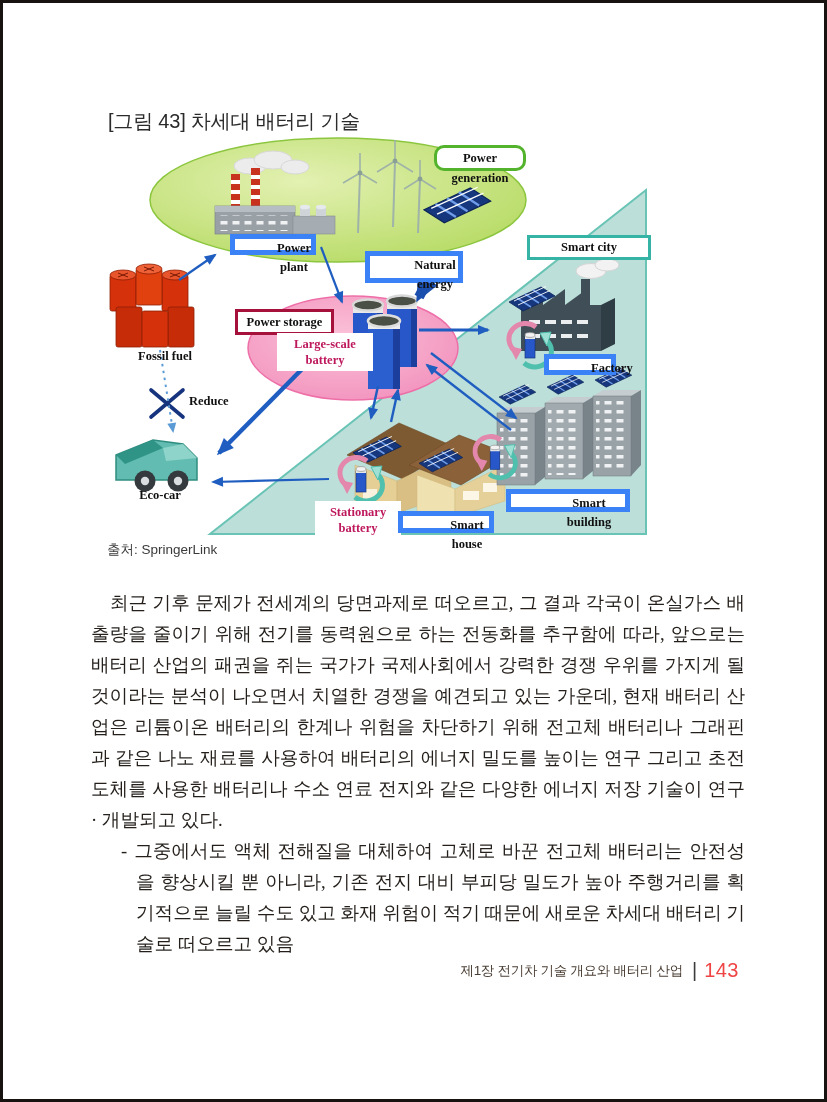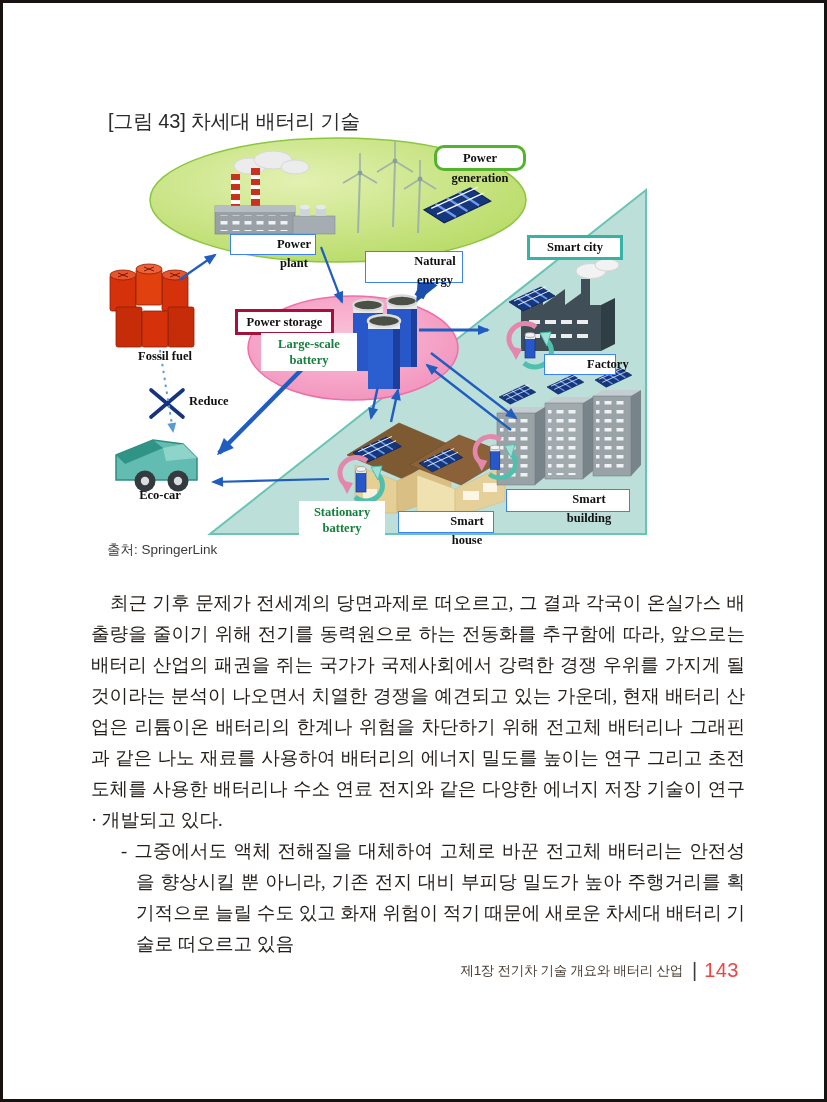--- a/index.html
+++ b/index.html
@@ -9,25 +9,25 @@
     font-family:"Liberation Sans","DejaVu Sans",sans-serif;color:#222;
   }
   .caption{position:absolute;left:105px;top:105px;font-size:20px;letter-spacing:-0.2px;color:#2b2b2b;}
   .diagram{position:absolute;left:0;top:0;width:827px;height:560px;}
   .dlabel{
     position:absolute;box-sizing:border-box;text-align:center;
     font-family:"Liberation Serif","DejaVu Serif",serif;font-weight:bold;
     font-size:12.5px;line-height:19px;color:#101010;background:#fff;
   }
   .dlabel.bare{background:transparent;}
-  .dlabel.red{color:#15803d;line-height:16px;padding-top:3px;}
+  .dlabel.red{color:#be185d;line-height:16px;padding-top:3px;margin-left:16px;}
   .box-green{border:3px solid #54b32c;line-height:20px;}
   .box-teal{border:3px solid #35b3a5;line-height:19px;}
   .box-crimson{border:3px solid #a6113c;line-height:20px;}
-  .white-edge{border:1px solid #3b82f6;padding-left:42px;}
+  .white-edge{border:5px solid #3b82f6;padding-left:42px;}
   .source{position:absolute;left:104px;top:538px;font-size:13.5px;color:#3a3a3a;}
   .body-text{
     position:absolute;left:88px;top:584px;width:654px;
     font-family:"Liberation Serif","DejaVu Serif",serif;
     font-size:18.6px;line-height:31px;color:#241f1b;text-align:justify;
   }
   .para{text-indent:19px;margin:0;}
   .bullet{margin:0 0 0 30px;padding-left:15px;text-indent:-15px;}
   .bullet-marker{padding-right:7px;}
   .footer{position:absolute;right:85px;top:956px;white-space:nowrap;}
@@ -257,21 +257,21 @@
         <line x1="308" y1="357" x2="216" y2="450" stroke="#1f5ec0" stroke-width="4.5" marker-end="url(#ahMed)"></line>
         <line x1="326" y1="476" x2="210" y2="479" stroke="#1f5ec0" stroke-width="2.2" marker-end="url(#ah)"></line>
         <line x1="157" y1="347" x2="170" y2="428" stroke="#5b9bd5" stroke-width="2" stroke-dasharray="2.5 4.5" marker-end="url(#ahLight)"></line>
       </g>
     </svg>
 
     
     <div class="dlabel box-green" style="left:431px;top:142px;width:92px;height:26px;border-radius:10px;">Power generation</div>
     <div class="dlabel white-edge" style="left:227px;top:231px;width:86px;height:21px;">Power plant</div>
     <div class="dlabel white-edge" style="left:362px;top:216px;width:98px;height:32px;margin-top:32px;">Natural energy</div>
-    <div class="dlabel box-teal" style="left:524px;top:232px;width:96px;height:25px;">Smart city</div>
+    <div class="dlabel box-teal" style="left:524px;top:232px;width:124px;height:25px;">Smart city</div>
     <div class="dlabel box-crimson" style="left:232px;top:306px;width:99px;height:26px;">Power storage</div>
     <div class="dlabel red" style="left:258px;top:330px;width:96px;height:38px;">Large-scale battery</div>
     <div class="dlabel bare" style="left:112px;top:344px;width:100px;">Fossil fuel</div>
     <div class="dlabel bare" style="left:186px;top:389px;width:60px;text-align:left;font-weight:600;">Reduce</div>
     <div class="dlabel white-edge" style="left:541px;top:351px;width:72px;height:21px;font-weight:600;">Factory</div>
     <div class="dlabel bare" style="left:112px;top:483px;width:90px;">Eco-car</div>
     <div class="dlabel red" style="left:296px;top:498px;width:86px;height:37px;">Stationary battery</div>
     <div class="dlabel white-edge" style="left:395px;top:508px;width:96px;height:22px;">Smart house</div>
     <div class="dlabel white-edge" style="left:503px;top:486px;width:124px;height:23px;">Smart building</div>
   </div>

